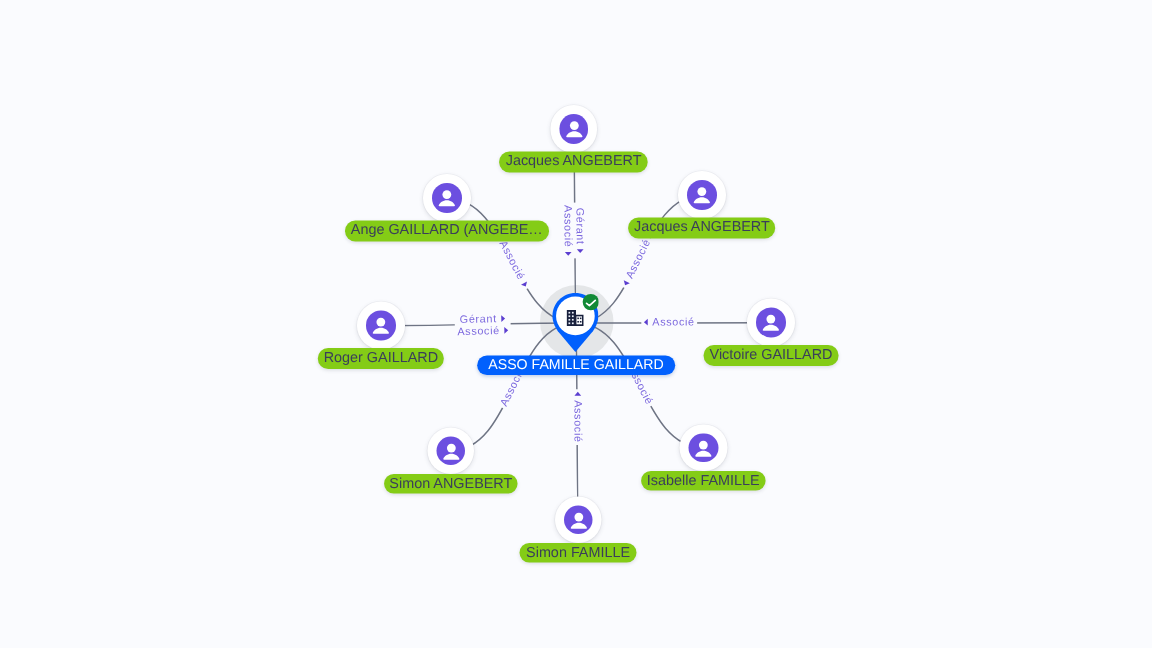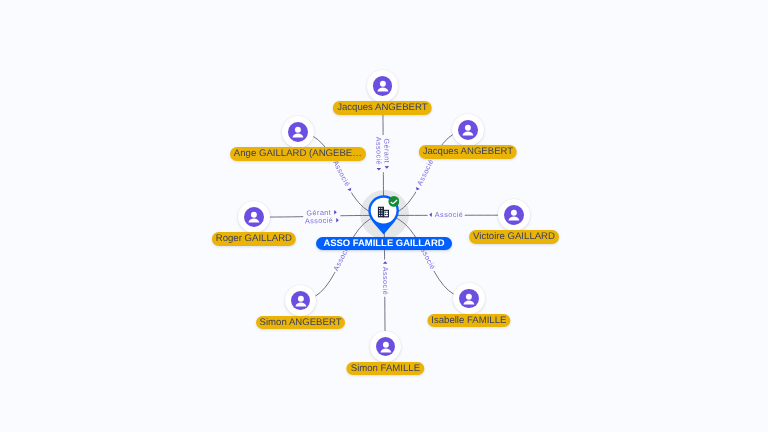--- a/index.html
+++ b/index.html
@@ -13,33 +13,33 @@
 .edge-label{fill:#7c68de;font-family:"Liberation Sans",sans-serif;font-size:7.2px;letter-spacing:0.45px;}
 
 
 .pnode{position:absolute;width:0;height:0;}
 .pcircle{position:absolute;left:-15.9px;top:-15.9px;width:31.8px;height:31.8px;border-radius:50%;
   background:#fff;box-shadow:0 1px 3px rgba(70,76,95,.17),0 0 0 .5px rgba(80,86,105,.05);
   display:flex;align-items:center;justify-content:center;box-sizing:border-box;}
 .pav{width:19.8px;height:19.8px;border-radius:50%;background:#6c4fe0;position:relative;}
 .pav svg{position:absolute;left:0;top:0;}
 .plabel{position:absolute;top:15.2px;left:50%;transform:translateX(-50%);
-  background:#eab308;border-radius:6.9px;height:13.8px;line-height:14.1px;padding:0 4px;
+  background:#84cc16;border-radius:6.9px;height:13.8px;line-height:14.1px;padding:0 4px;
   white-space:nowrap;font-size:9.6px;color:#3a3f5a;
   box-shadow:0 1px 2.5px rgba(70,76,95,.16);box-sizing:border-box;}
 
 
 #company{position:absolute;left:384.0px;top:215.4px;width:0;height:0;}
 #halo{position:absolute;left:359.8px;top:189.6px;width:49.6px;height:49.6px;border-radius:50%;
   background:#e4e6e8;}
 #pin{position:absolute;left:-15.8px;top:-20.3px;width:31.2px;height:39.9px;}
 #clabel{position:absolute;top:21.2px;left:50%;transform:translateX(-50%);
   background:#0160fd;border-radius:6.9px;height:13.8px;line-height:14.1px;padding:0 7.4px;
   white-space:nowrap;font-size:9.45px;color:#fff;
-  box-shadow:0 1px 2.5px rgba(20,70,160,.25);box-sizing:border-box;font-weight:bold;}
+  box-shadow:0 1px 2.5px rgba(20,70,160,.25);box-sizing:border-box;}
 </style>
 </head>
 <body>
 
 <div id="graph">
   <div id="halo"></div>
   <svg id="edges">
       <g>
         <path d="M382.40 86.20C383.20 86.20,383.20 215.40,384.00 215.40" class="edge-path"></path>
       </g>

